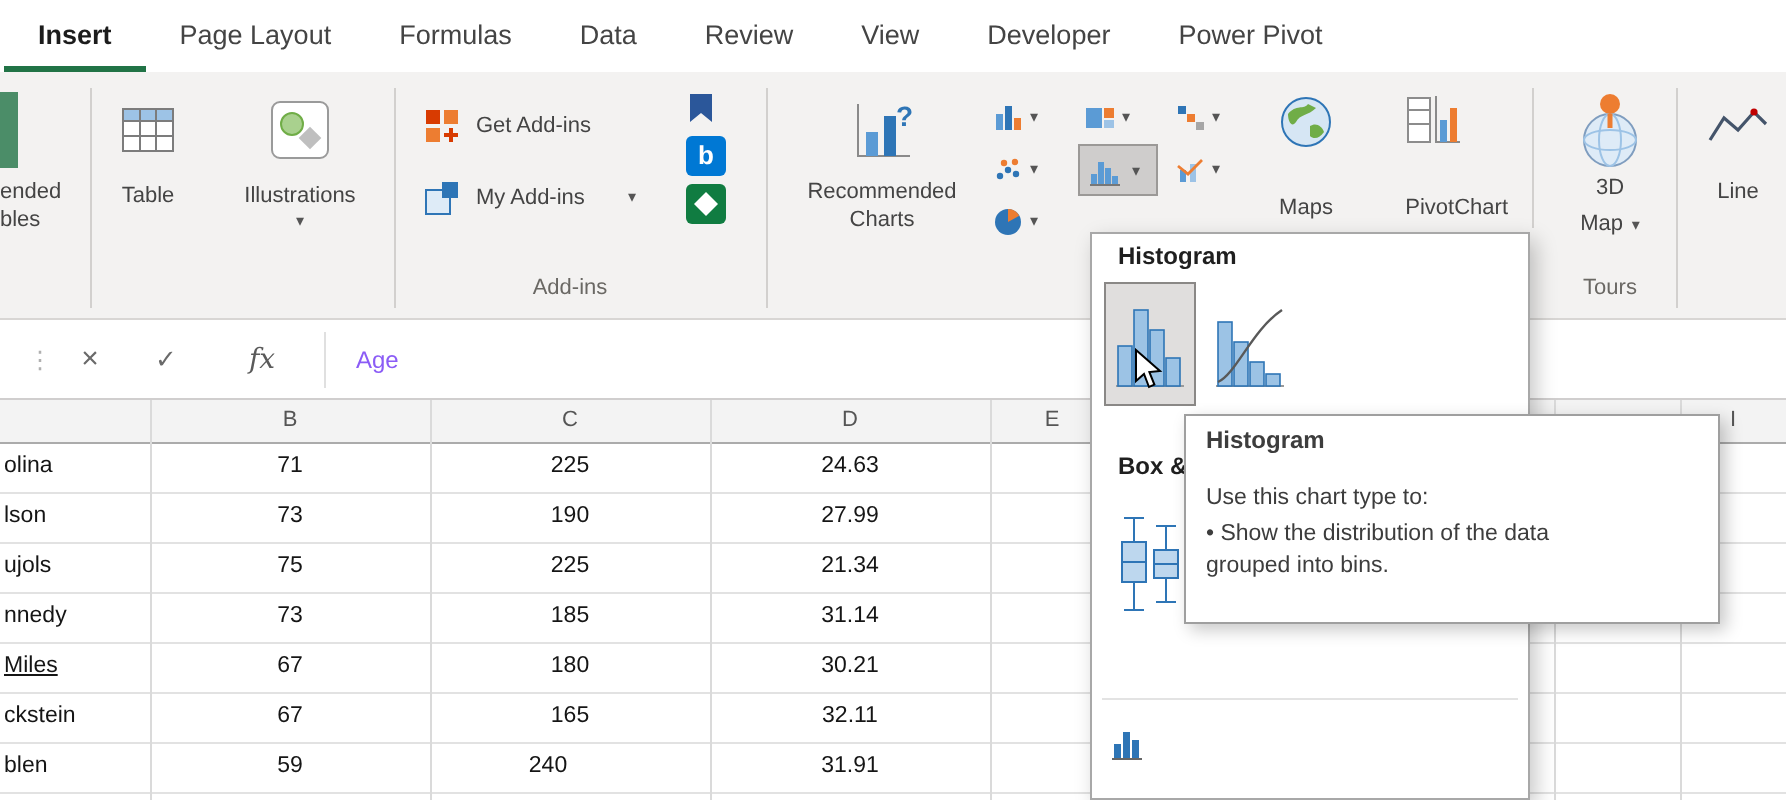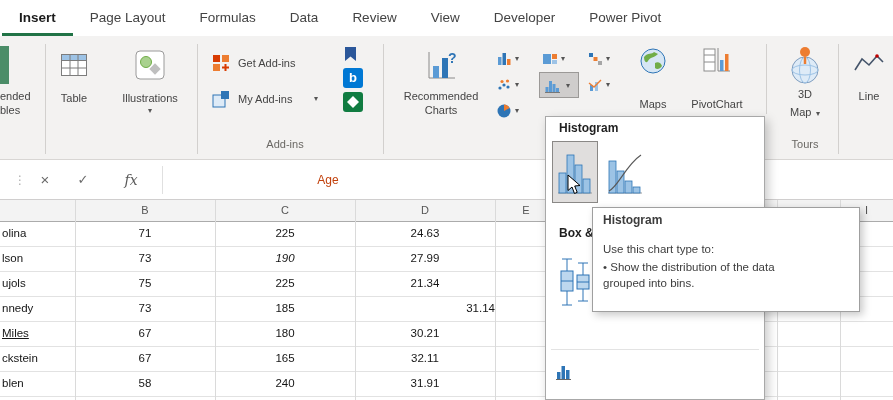--- a/index.html
+++ b/index.html
@@ -236,21 +236,21 @@
     <span class="abs" style="left:23px;top:0;">
       <svg width="28" height="28" viewBox="0 0 28 28">
           <rect x="1" y="3" width="11" height="22" fill="#fff" stroke="#8c8c8c"></rect>
           <line x1="1" y1="9" x2="12" y2="9" stroke="#8c8c8c"></line>
           <line x1="1" y1="16" x2="12" y2="16" stroke="#8c8c8c"></line>
           <path d="M15 2 V25 H27" fill="none" stroke="#8a8a8a"></path>
           <rect x="17" y="14" width="3.5" height="11" fill="#5B9BD5"></rect>
           <rect x="22" y="8" width="3.5" height="17" fill="#ED7D31"></rect>
         </svg>
     </span>
-    <div class="abs lbl" style="left:0;top:52px;width:74px;">PivotChart</div>
+    <div class="abs lbl" style="left:0;top:52px;width:74px;text-align:right;">PivotChart</div>
   </div>
 
   <div class="sep" style="left:766px;top:44px;height:70px;"></div>
 
   <div class="btn" style="left:774px;top:44px;width:62px;height:80px;">
     <span class="abs" style="left:15px;top:2px;">
       <svg width="32" height="38" viewBox="0 0 32 38">
           <circle cx="16" cy="24" r="13" fill="#DEEBF7" stroke="#7F9DBF"></circle>
           <ellipse cx="16" cy="24" rx="13" ry="5" fill="none" stroke="#9DC3E6"></ellipse>
           <ellipse cx="16" cy="24" rx="5.5" ry="13" fill="none" stroke="#9DC3E6"></ellipse>
@@ -277,21 +277,21 @@
     </span>
     <div class="abs lbl" style="left:0;top:44px;width:46px;">Line</div>
   </div>
 
   <div class="fbar"></div>
   <div class="fico" style="left:14px;width:10px;font-size:12px;color:#b0b0b0;">⋮</div>
   <div class="fico" style="left:34px;width:22px;font-size:15px;">×</div>
   <div class="fico" style="left:72px;width:22px;font-size:13px;">✓</div>
   <div class="fico fx" style="left:116px;width:30px;">fx</div>
   <div class="abs" style="left:162px;top:166px;width:1px;height:28px;background:#e0e0e0;"></div>
-  <div class="fico" style="left:178px;width:300px;text-align:center;font-size:12px;color:#c2410c;">Age</div>
+  <div class="fico" style="left:178px;width:300px;text-align:left;font-size:12px;color:#8b5cf6;">Age</div>
 
   <div class="gridhead"></div>
   <div class="colhead" style="left:75px;width:140px;">B</div>
   <div class="colhead" style="left:215px;width:140px;">C</div>
   <div class="colhead" style="left:355px;width:140px;">D</div>
   <div class="colhead" style="left:495px;width:62px;">E</div>
   <div class="colhead" style="left:840px;width:53px;">I</div>
 
   <div class="hline" style="top:221px;background:#ababab;"></div>
   <div class="hline" style="top:246px;"></div>
@@ -308,46 +308,46 @@
   <div class="vline" style="left:777px;top:200px;height:200px;"></div>
   <div class="vline" style="left:840px;top:200px;height:200px;"></div>
 
   <div class="cell" style="left:2px;top:221px;width:71px;">olina</div>
   <div class="cell num" style="left:75px;top:221px;width:140px;">71</div>
   <div class="cell num" style="left:215px;top:221px;width:140px;">225</div>
   <div class="cell num" style="left:355px;top:221px;width:140px;">24.63</div>
 
   <div class="cell" style="left:2px;top:246px;width:71px;">lson</div>
   <div class="cell num" style="left:75px;top:246px;width:140px;">73</div>
-  <div class="cell num" style="left:215px;top:246px;width:140px;font-style:italic;">190</div>
+  <div class="cell num" style="left:215px;top:246px;width:140px;">190</div>
   <div class="cell num" style="left:355px;top:246px;width:140px;">27.99</div>
 
   <div class="cell" style="left:2px;top:271px;width:71px;">ujols</div>
   <div class="cell num" style="left:75px;top:271px;width:140px;">75</div>
   <div class="cell num" style="left:215px;top:271px;width:140px;">225</div>
   <div class="cell num" style="left:355px;top:271px;width:140px;">21.34</div>
 
   <div class="cell" style="left:2px;top:296px;width:71px;">nnedy</div>
   <div class="cell num" style="left:75px;top:296px;width:140px;">73</div>
   <div class="cell num" style="left:215px;top:296px;width:140px;">185</div>
-  <div class="cell num" style="left:355px;top:296px;width:140px;text-align:right;">31.14</div>
+  <div class="cell num" style="left:355px;top:296px;width:140px;">31.14</div>
 
   <div class="cell" style="left:2px;top:321px;width:71px;text-decoration:underline;">Miles</div>
   <div class="cell num" style="left:75px;top:321px;width:140px;">67</div>
   <div class="cell num" style="left:215px;top:321px;width:140px;">180</div>
   <div class="cell num" style="left:355px;top:321px;width:140px;">30.21</div>
 
   <div class="cell" style="left:2px;top:346px;width:71px;">ckstein</div>
   <div class="cell num" style="left:75px;top:346px;width:140px;">67</div>
   <div class="cell num" style="left:215px;top:346px;width:140px;">165</div>
   <div class="cell num" style="left:355px;top:346px;width:140px;">32.11</div>
 
   <div class="cell" style="left:2px;top:371px;width:71px;">blen</div>
-  <div class="cell num" style="left:75px;top:371px;width:140px;">58</div>
-  <div class="cell num" style="left:215px;top:371px;width:140px;">240</div>
+  <div class="cell num" style="left:75px;top:371px;width:140px;">59</div>
+  <div class="cell num" style="left:204px;top:371px;width:140px;">240</div>
   <div class="cell num" style="left:355px;top:371px;width:140px;">31.91</div>
 
   <div class="dropdown"></div>
   <div class="section-h" style="left:559px;top:121px;">Histogram</div>
   <div class="tile tile--sel" style="left:552px;top:141px;">
     <svg width="38" height="50" viewBox="0 0 38 50">
         <line x1="2" y1="46" x2="36" y2="46" stroke="#9a9a9a"></line>
         <g fill="#9CC3E5" stroke="#2E75B6" stroke-width="0.8">
           <rect x="3" y="26" width="7" height="20"></rect>
           <rect x="11" y="8" width="7" height="38"></rect>

